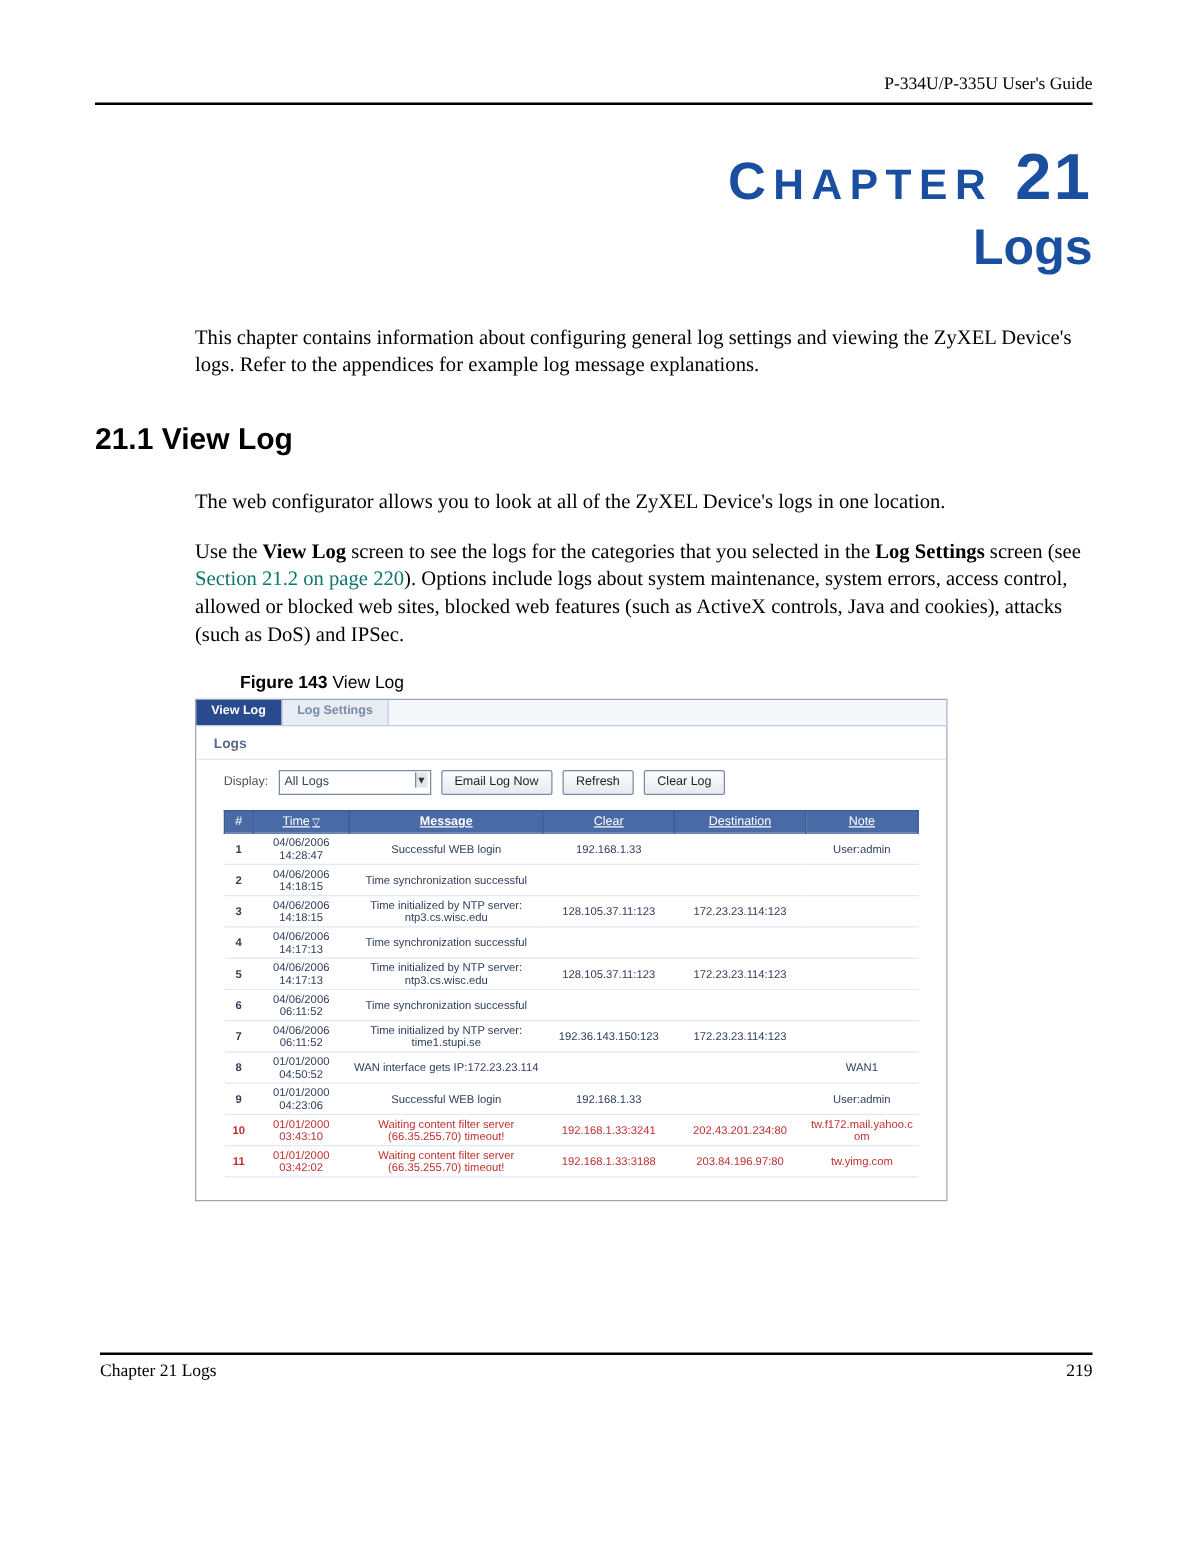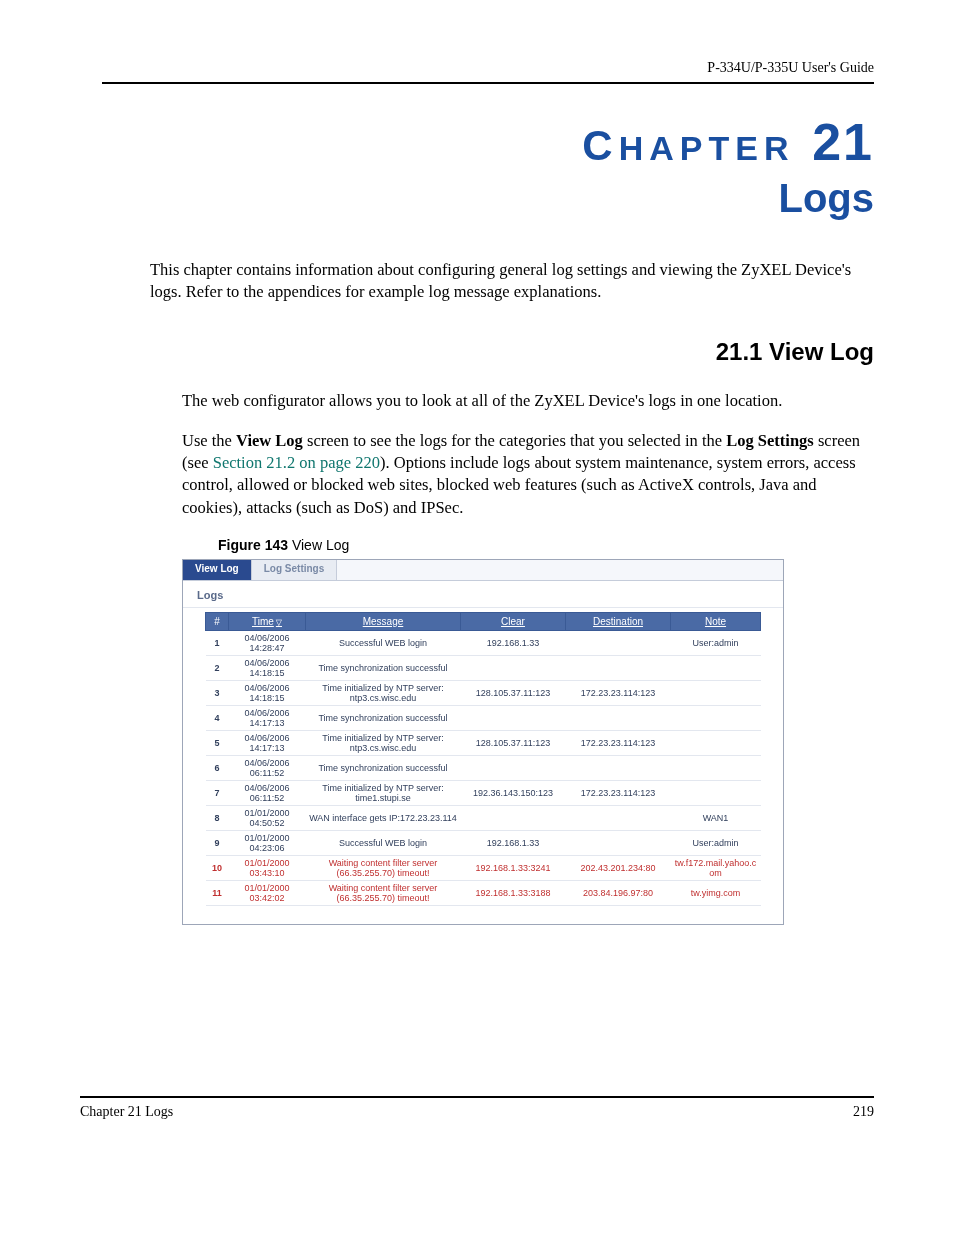--- a/index.html
+++ b/index.html
@@ -4,21 +4,21 @@
 <style>
   body {
     margin: 0;
     padding: 0;
     font-family: "Times New Roman", serif;
     background: #fff;
     color: #000;
     width: 954px;
   }
   .page {
-    padding: 60px 80px 40px 102px;
+    padding: 60px 80px 40px 76px;
     position: relative;
     min-height: 1150px;
     box-sizing: border-box;
   }
   .doc-header {
     text-align: right;
     font-size: 14px;
     margin-bottom: 6px;
   }
   .doc-rule {
@@ -45,29 +45,28 @@
     font-family: Arial, Helvetica, sans-serif;
     font-weight: bold;
     font-size: 40px;
     text-align: right;
     margin-top: 4px;
     margin-bottom: 38px;
   }
   .intro {
     font-size: 16.5px;
     line-height: 1.35;
-    margin-left: 48px;
+    margin-left: 80px;
     margin-bottom: 34px;
   }
   .section-heading {
     font-family: Arial, Helvetica, sans-serif;
     font-weight: bold;
     font-size: 24px;
     margin-bottom: 24px;
-    text-align: right;
   }
   .body-block {
     margin-left: 80px;
     font-size: 16.5px;
     line-height: 1.35;
   }
   .body-block p { margin: 0 0 18px 0; }
   .body-block .link { color: #0f766e; }
   .figure-caption {
     font-family: Arial, Helvetica, sans-serif;
@@ -167,40 +166,40 @@
     background: #4a6aa5;
     color: #fff;
     font-size: 10px;
     padding: 3px 2px;
     border: 1px solid #3a5a95;
     text-decoration: underline;
     font-weight: normal;
   }
   .log-table th.numcol { width: 18px; text-decoration: none; }
   .log-table th.timecol { width: 72px; }
-  .log-table th.msgcol { width: 150px; }
+  .log-table th.msgcol { width: 150px; font-weight: bold; }
   .log-table th.srccol { width: 100px; }
   .log-table th.dstcol { width: 100px; }
   .log-table th.notecol {  }
   .log-table .sort-ind { font-size: 8px; margin-left:2px;}
   .log-table td {
     border-bottom: 1px solid #e3e7ef;
     padding: 2px 3px;
     font-size: 9px;
     text-align: center;
     vertical-align: middle;
     color: #32405d;
     word-wrap: break-word;
   }
   .log-table td.num { font-weight: bold; }
   .log-table tr.err td { color: #c03030; }
 
   .footer {
     position: absolute;
-    bottom: 30px;
+    bottom: 44px;
     left: 80px;
     right: 80px;
     border-top: 2px solid #000;
     padding-top: 6px;
     font-size: 14px;
     display: flex;
     justify-content: space-between;
     margin-top: 23px;
   }
 </style>
@@ -232,20 +231,27 @@
   <div class="figure-caption">
     <b>Figure 143</b><span>   View Log</span>
   </div>
 
   <div class="shot">
     <div class="shot-tabs">
       <div class="shot-tab active">View Log</div>
       <div class="shot-tab inactive">Log Settings</div>
     </div>
     <div class="shot-subhead">Logs</div>
+    <div class="shot-controls">
+      <span class="lbl">Display:</span>
+      <span class="shot-select">All Logs</span>
+      <span class="shot-btn">Email Log Now</span>
+      <span class="shot-btn">Refresh</span>
+      <span class="shot-btn">Clear Log</span>
+    </div>
 
     <table class="log-table">
       <thead>
         <tr>
           <th class="numcol">#</th>
           <th class="timecol"><span>Time</span><span class="sort-ind">▽</span></th>
           <th class="msgcol">Message</th>
           <th class="srccol">Clear</th>
           <th class="dstcol">Destination</th>
           <th class="notecol">Note</th>

